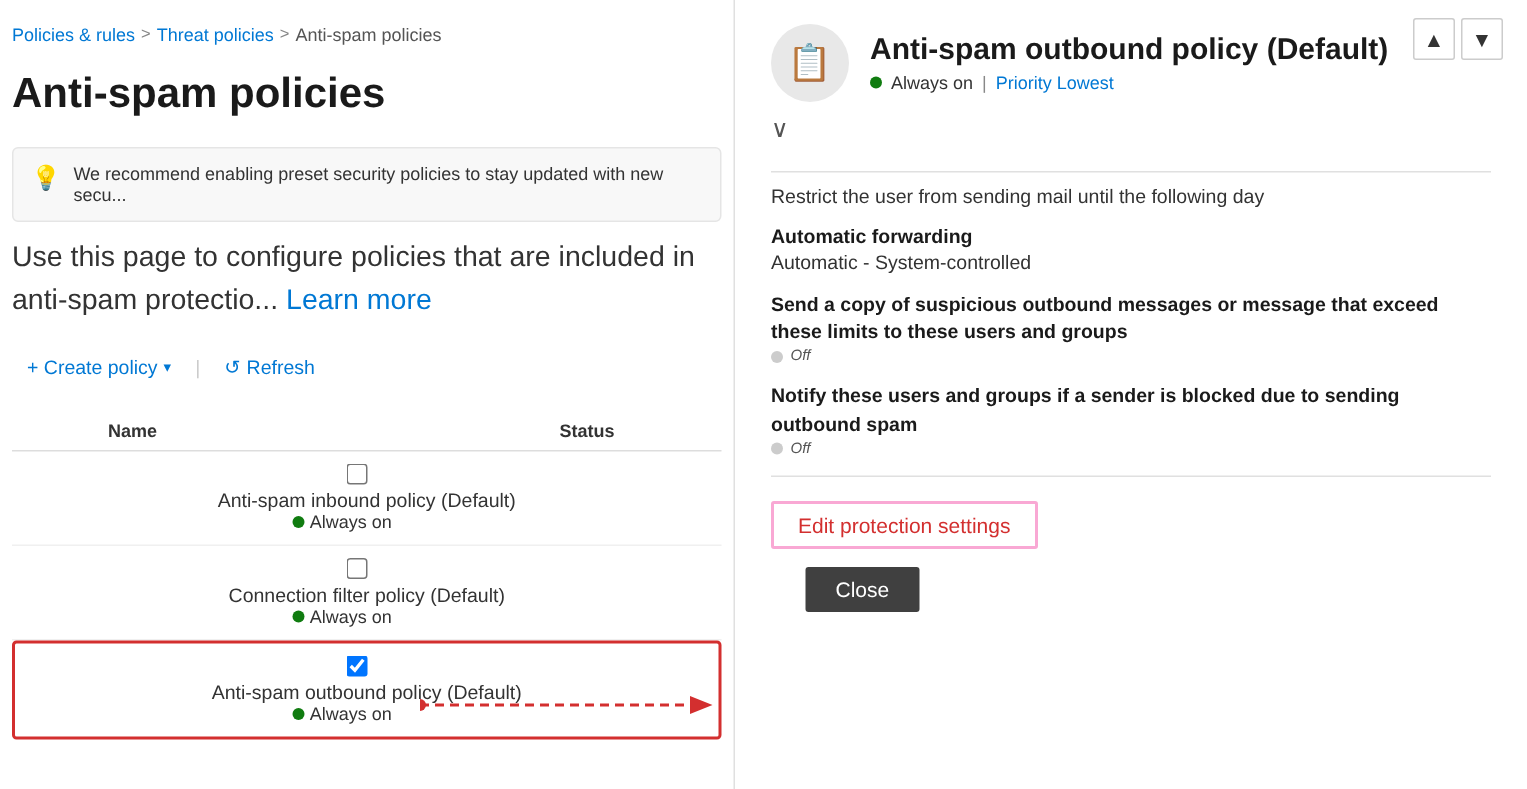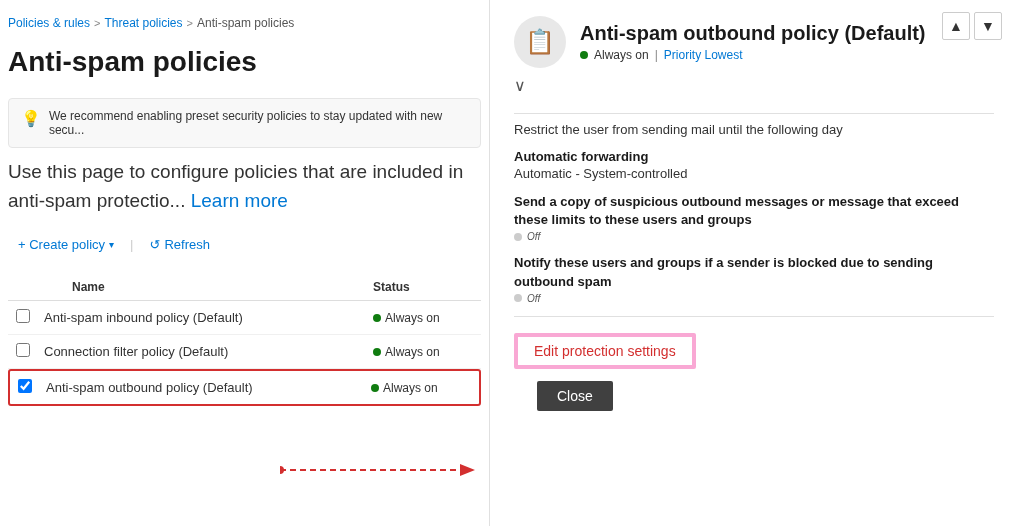--- a/index.html
+++ b/index.html
@@ -87,20 +87,21 @@
     .table-header .col-name { flex: 1; margin-left: 28px; }
     .table-header .col-status { width: 100px; }
 
     .table-row {
       display: flex;
       align-items: center;
       padding: 8px 8px;
       border-bottom: 1px solid #f0f0f0;
       font-size: 13px;
       color: #333;
+      flex-direction: column;
     }
     .table-row.selected {
       border: 2px solid #d32f2f;
       border-radius: 3px;
       background: #fff;
     }
 
     .checkbox-cell {
       width: 20px;
       margin-right: 8px;
@@ -184,21 +185,21 @@
     .detail-value { font-size: 13px; color: #333; }
     .detail-value.small-text { font-size: 10px; color: #555; display: flex; align-items: center; gap: 5px; font-style: italic; }
     .off-dot { width: 8px; height: 8px; border-radius: 50%; background: #ccc; flex-shrink: 0; }
 
     .edit-btn-container {
       margin-top: 16px;
       margin-bottom: 12px;
     }
     .edit-protection-btn {
       padding: 6px 16px;
-      border: 4px solid #f9a8d4;
+      border: 2px solid #f9a8d4;
       background: #fff;
       color: #d32f2f;
       font-size: 14px;
       font-weight: 500;
       cursor: pointer;
       border-radius: 2px;
     }
 
     .close-btn {
       padding: 7px 20px;

